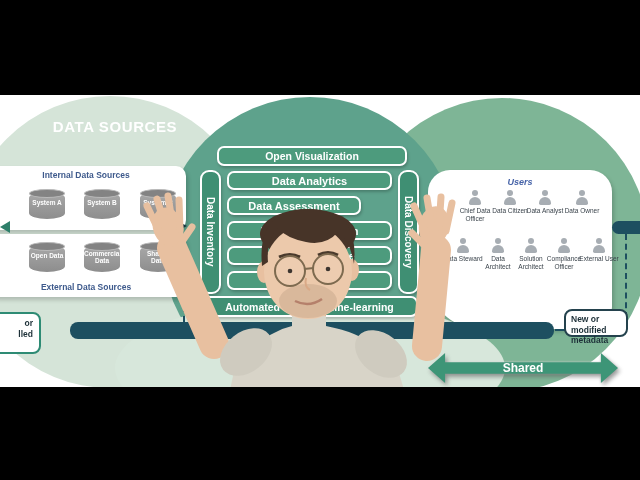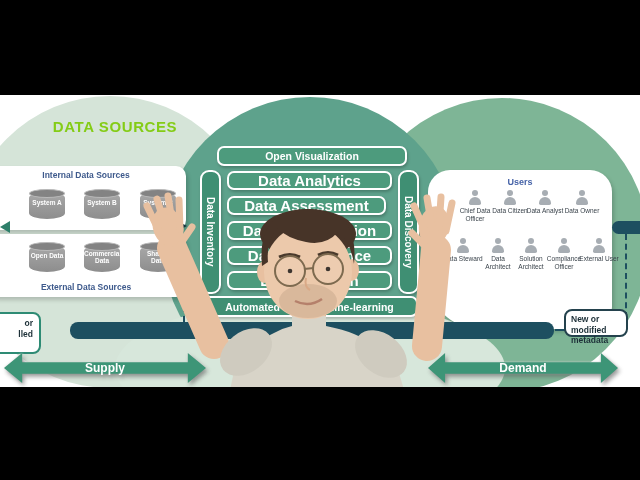--- a/index.html
+++ b/index.html
@@ -7,36 +7,36 @@
          font-family:"Liberation Sans",sans-serif;}
   .abs{position:absolute;}
   #content-bg{left:0;top:95px;width:640px;height:292px;background:#ffffff;}
   
   .circle{border-radius:50%;}
   #circle-sources{left:-36px;top:96px;width:292px;height:292px;background:#d5e4d8;}
   #circle-users{left:355px;top:98px;width:294px;height:294px;background:#7eb596;}
   #circle-catalog{left:162px;top:97px;width:296px;height:296px;background:#5ea28c;}
   #blob-bottom{left:115px;top:300px;width:390px;height:136px;border-radius:50%;background:#d7e7db;}
   
-  .big-title{font-size:15px;font-weight:800;letter-spacing:.6px;color:#84cc16;text-align:center;}
+  .big-title{font-size:15px;font-weight:800;letter-spacing:.6px;color:#ffffff;text-align:center;}
   
   .panel{background:#fff;border-radius:10px;box-shadow:2px 3px 4px rgba(0,0,0,.18);}
   .panel-label{font-size:8.5px;font-weight:700;color:#3e5a8c;text-align:center;}
   
   .cyl{width:36px;height:27px;background:linear-gradient(#a9a9a9,#8d8d8d);
        border-radius:18px/6px;position:absolute;}
   .cyl::before{content:"";position:absolute;left:0;top:-3px;width:36px;height:9px;
        border-radius:50%;background:#838383;border:1px solid #b9b9b9;box-sizing:border-box;}
   .cyl span{position:absolute;left:0;top:7px;width:36px;text-align:center;
        font-size:6.5px;line-height:1.15;color:#fff;font-weight:700;}
   
   .cat-box{background:#4d9b7d;border:2px solid #fff;border-radius:7px;color:#fff;
        font-weight:700;display:flex;align-items:center;justify-content:center;
        box-shadow:1px 2px 3px rgba(0,0,0,.22);box-sizing:border-box;}
-  .cat-row{font-size:15px;}
+  .cat-row{font-size:11px;}
   .vbar{background:#3f8f73;border:2px solid #fff;border-radius:9px;color:#fff;font-weight:700;
        font-size:10px;display:flex;align-items:center;justify-content:center;
        writing-mode:vertical-rl;box-shadow:1px 2px 3px rgba(0,0,0,.22);box-sizing:border-box;}
   
   .uicon{width:16px;height:15px;position:relative;}
   .uicon::before{content:"";position:absolute;left:5px;top:0;width:6px;height:6px;border-radius:50%;background:#a7adb3;}
   .uicon::after{content:"";position:absolute;left:2px;top:7px;width:12px;height:8px;
        border-radius:7px 7px 2px 2px;background:#a7adb3;}
   .uitem{width:40px;display:flex;flex-direction:column;align-items:center;}
   .ulabel{font-size:6.5px;line-height:1.2;color:#39424a;text-align:center;margin-top:2px;}
@@ -98,27 +98,27 @@
       <span style="top:5px;">Commercial Data</span>
     </div>
   <div class="abs cyl" style="left:140px;top:245px;">
       <span style="top:5px;">Shared Data</span>
     </div>
 
   <div class="abs cat-box" style="left:217px;top:146px;width:190px;height:20px;font-size:10.5px;">Open Visualization</div>
   <div class="abs vbar" style="left:200px;top:170px;width:21px;height:124px;">Data Inventory</div>
   <div class="abs vbar" style="left:398px;top:170px;width:21px;height:124px;">Data Discovery</div>
   <div class="abs cat-box cat-row" style="left:227px;top:171px;width:165px;height:19px;">Data Analytics</div>
-  <div class="abs cat-box cat-row" style="left:227px;top:196px;width:159px;height:19px;text-align:right;">Data Assessment</div>
+  <div class="abs cat-box cat-row" style="left:227px;top:196px;width:134px;height:19px;text-align:right;">Data Assessment</div>
   <div class="abs cat-box cat-row" style="left:227px;top:221px;width:165px;height:19px;">Data Collaboration</div>
   <div class="abs cat-box cat-row" style="left:227px;top:246px;width:165px;height:19px;">Data Governance</div>
   <div class="abs cat-box cat-row" style="left:227px;top:271px;width:165px;height:19px;">Data Curation</div>
   <div class="abs cat-box" style="left:201px;top:296px;width:217px;height:21px;font-size:10.5px;background:#3f8f73;">Automated with machine-learning</div>
 
-  <div class="abs panel" style="left:428px;top:170px;width:184px;height:159px;border-radius:22px 22px 22px 52px;">
+  <div class="abs panel" style="left:428px;top:170px;width:184px;height:159px;border-radius:22px 22px 22px 52px;font-style:italic;">
     <div class="panel-label" style="margin-top:7px;font-size:9px;color:#4663a8;">Users</div>
   </div>
   <div class="abs uitem" style="left:455px;top:190px;">
       <div class="uicon"></div>
       <div class="ulabel">Chief Data Officer</div>
     </div>
   <div class="abs uitem" style="left:490px;top:190px;">
       <div class="uicon"></div>
       <div class="ulabel">Data Citizen</div>
     </div>
@@ -159,27 +159,23 @@
   <div class="abs note-box" id="meta-box">
     <div>New or</div>
     <div>modified</div>
     <div>metadata</div>
   </div>
   <div class="abs note-box" id="supply-box">
     <div>or</div>
     <div>lled</div>
   </div>
 
-  <div class="abs arrow-wrap" style="left:4px;top:353px;width:202px;height:30px;">
-    <div class="arrow-body"></div>
-    <div class="arrow-label">Supply</div>
-  </div>
   <div class="abs arrow-wrap" style="left:428px;top:353px;width:190px;height:30px;">
     <div class="arrow-body"></div>
-    <div class="arrow-label">Demand</div>
+    <div class="arrow-label">Shared</div>
   </div>
 
   <svg class="abs" style="left:0;top:0;z-index:40;" width="640" height="480" viewBox="0 0 640 480">
 
     <g>
       <line x1="172" y1="248" x2="214" y2="344" stroke="#e8c0a0" stroke-width="30" stroke-linecap="round"></line>
       <ellipse cx="168" cy="227" rx="15" ry="20" fill="#e8c0a0" transform="rotate(-18 168 227)"></ellipse>
       <g stroke="#e8c0a0" stroke-width="7" stroke-linecap="round">
         <line x1="160" y1="233" x2="147" y2="206"></line>
           <line x1="166" y1="229" x2="157" y2="199"></line>

